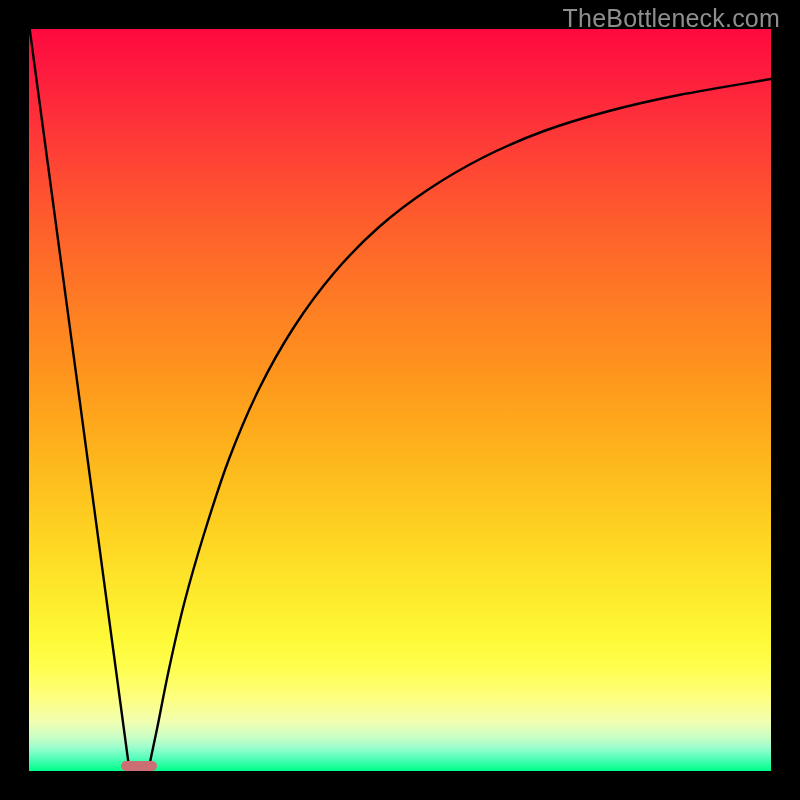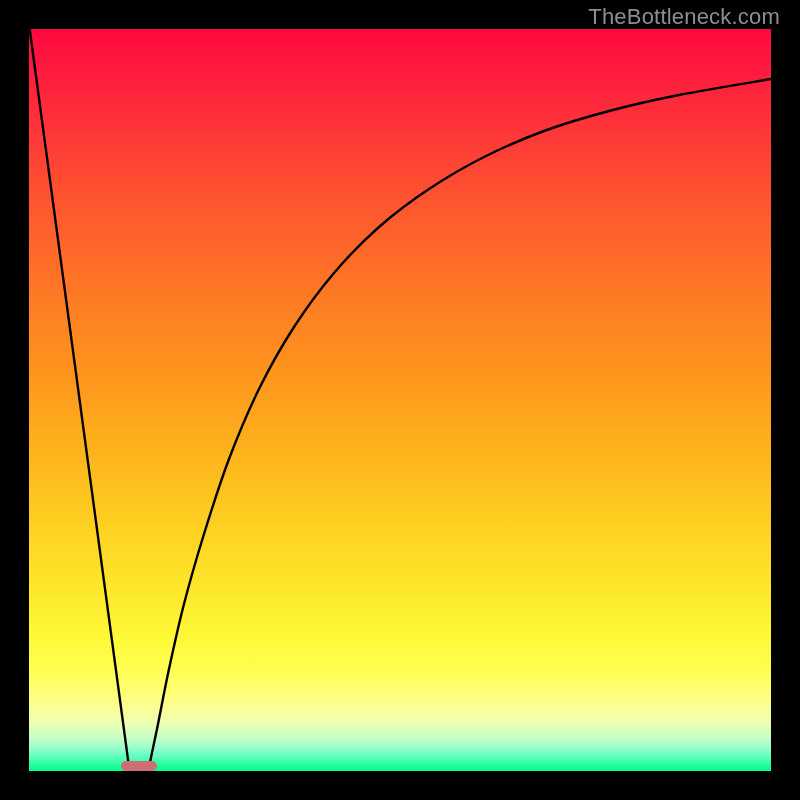--- a/index.html
+++ b/index.html
@@ -61,21 +61,21 @@
   .marker {
     position: absolute;
     background: #cb6f74;
     border-radius: 999px;
   }
   .watermark {
     position: absolute;
     top: 4px;
     right: 20px;
     font-family: Arial, Helvetica, sans-serif;
-    font-size: 22px;
+    font-size: 25px;
     color: #8e8e8e;
     letter-spacing: 0.2px;
   }
 </style>
 </head>
 <body>
 <div class="frame">
   <div class="plot">
     <div class="gradient"></div>
     <div class="curve-layer">

